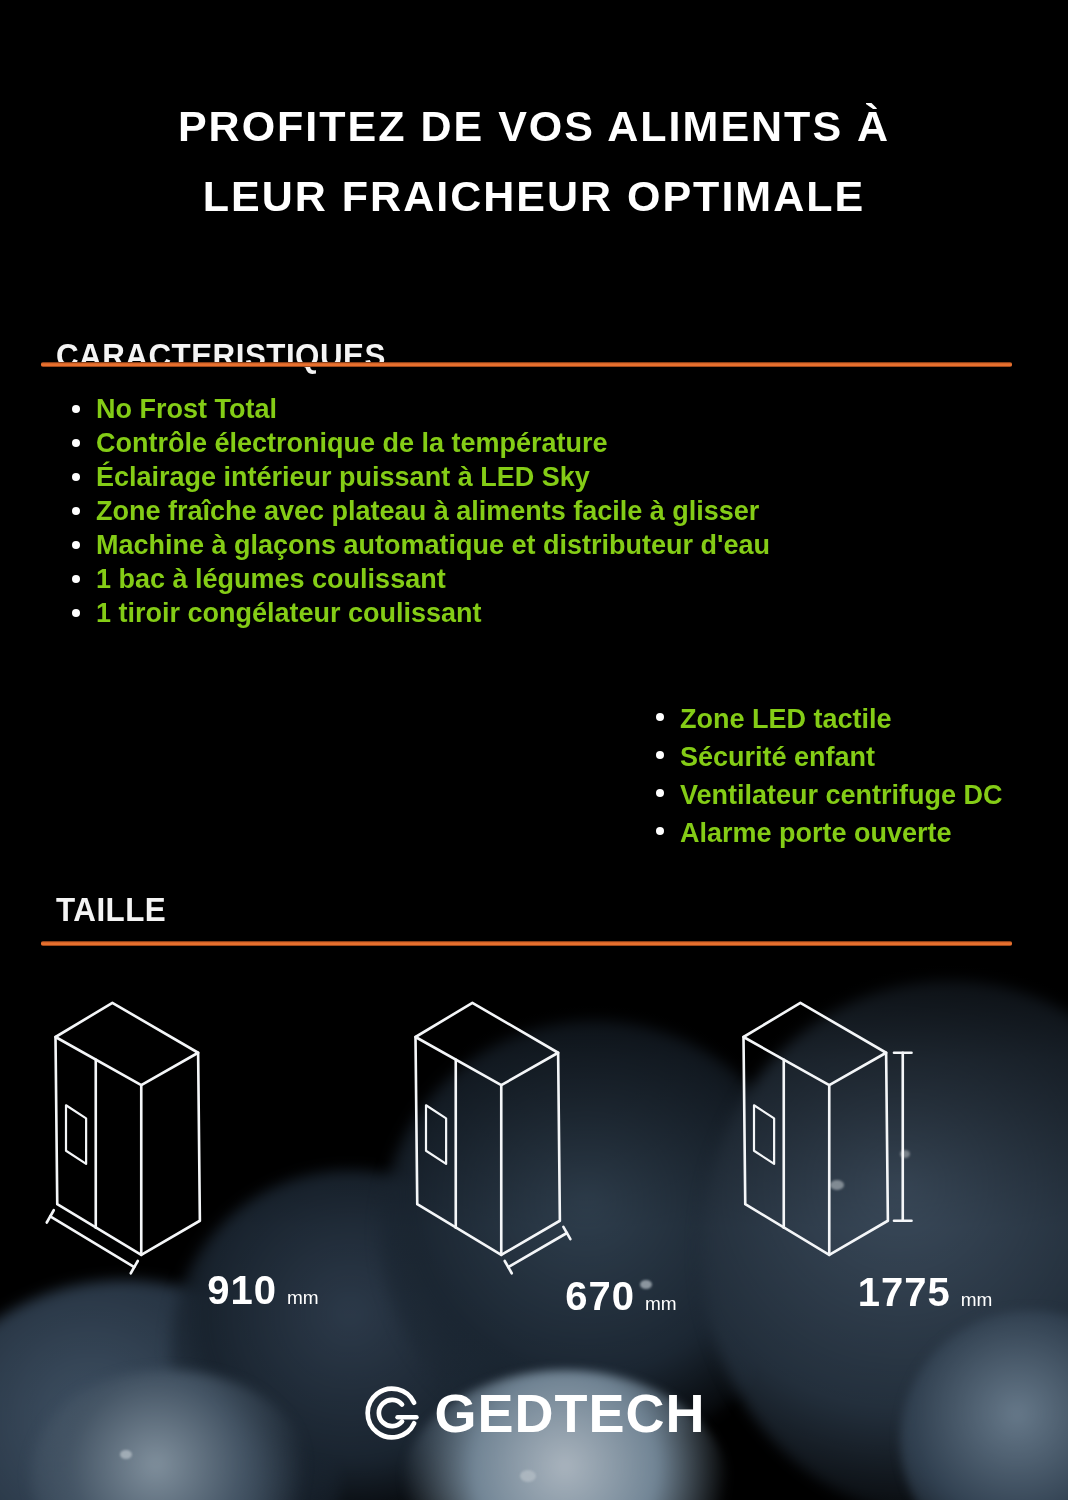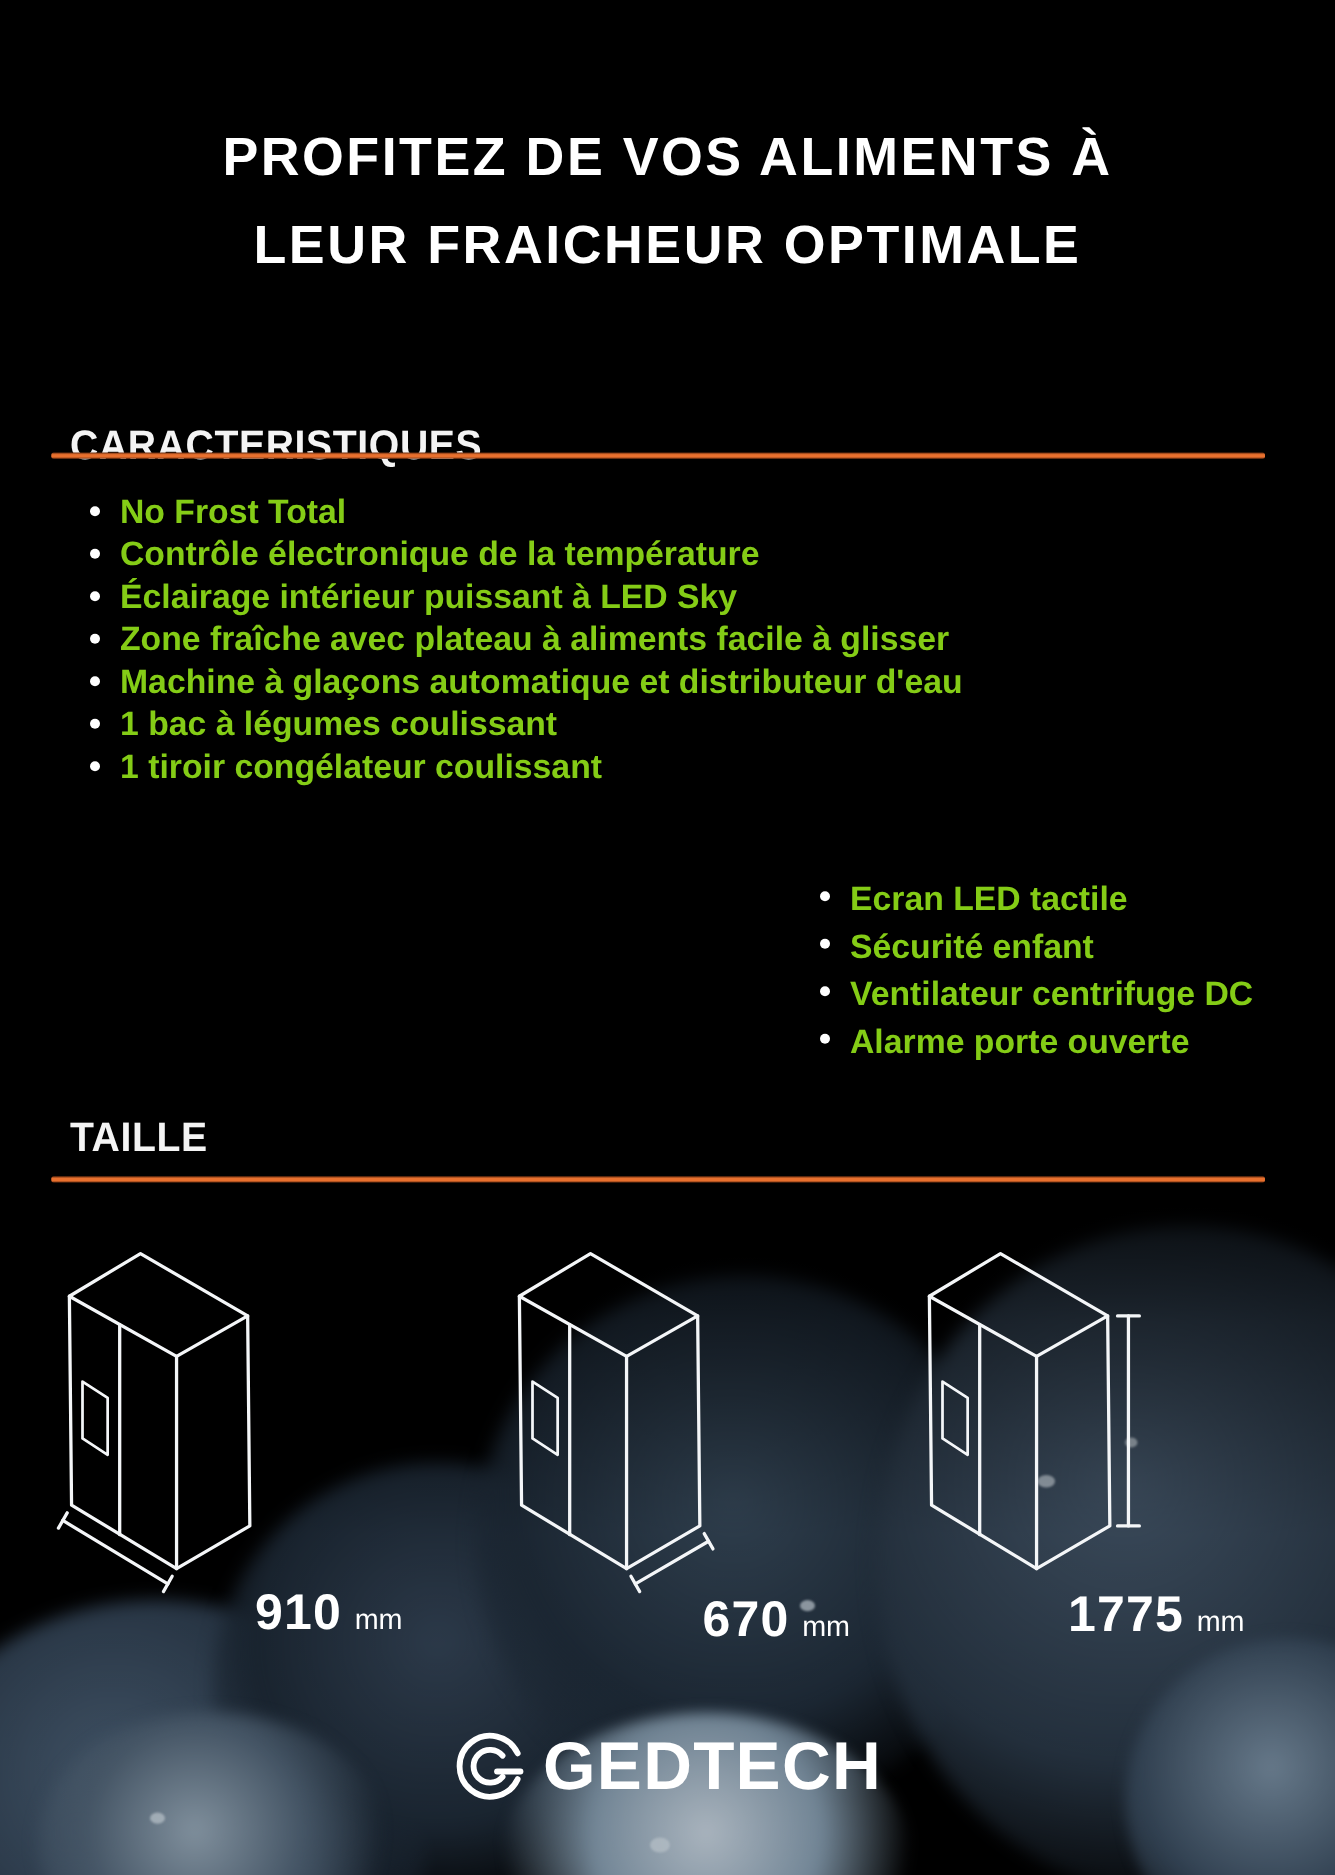--- a/index.html
+++ b/index.html
@@ -67,21 +67,21 @@
   .f1{left:38px;top:982px;}
   .f2{left:398px;top:982px;}
   .f3{left:726px;top:982px;}
   .fridge svg{width:100%;height:100%;}
 
   .dim-label{position:absolute;z-index:3;text-align:center;white-space:nowrap;color:#fff;}
   .dl1{left:178px;top:1268px;width:170px;}
   .dl2{left:536px;top:1274px;width:170px;}
   .dl3{left:830px;top:1270px;width:190px;}
   .dim-value{font-size:40px;font-weight:600;letter-spacing:1px;}
-  .dim-unit{font-size:23px;font-weight:500;margin-left:10px;}
+  .dim-unit{font-size:19px;font-weight:500;margin-left:10px;}
 
   
   .brand{left:0;top:1382px;width:1068px;display:flex;align-items:center;justify-content:center;gap:12px;}
   .brand-name{font-size:54px;font-weight:700;letter-spacing:1px;color:#fff;}
 </style>
 </head>
 <body>
 
 <div class="page">
 
@@ -112,21 +112,21 @@
       <li>No Frost Total</li>
       <li>Contrôle électronique de la température</li>
       <li>Éclairage intérieur puissant à LED Sky</li>
       <li>Zone fraîche avec plateau à aliments facile à glisser</li>
       <li>Machine à glaçons automatique et distributeur d'eau</li>
       <li>1 bac à légumes coulissant</li>
       <li>1 tiroir congélateur coulissant</li>
     </ul>
 
   <ul class="layer features features-right">
-      <li>Ecran LED tactile</li>
+      <li>Zone LED tactile</li>
       <li>Sécurité enfant</li>
       <li>Ventilateur centrifuge DC</li>
       <li>Alarme porte ouverte</li>
     </ul>
 
   <h2 class="layer section-heading h-size">TAILLE</h2>
   <div class="layer divider divider-2"></div>
 
   <div class="fridge f1">
     <svg viewBox="0 0 240 330">

